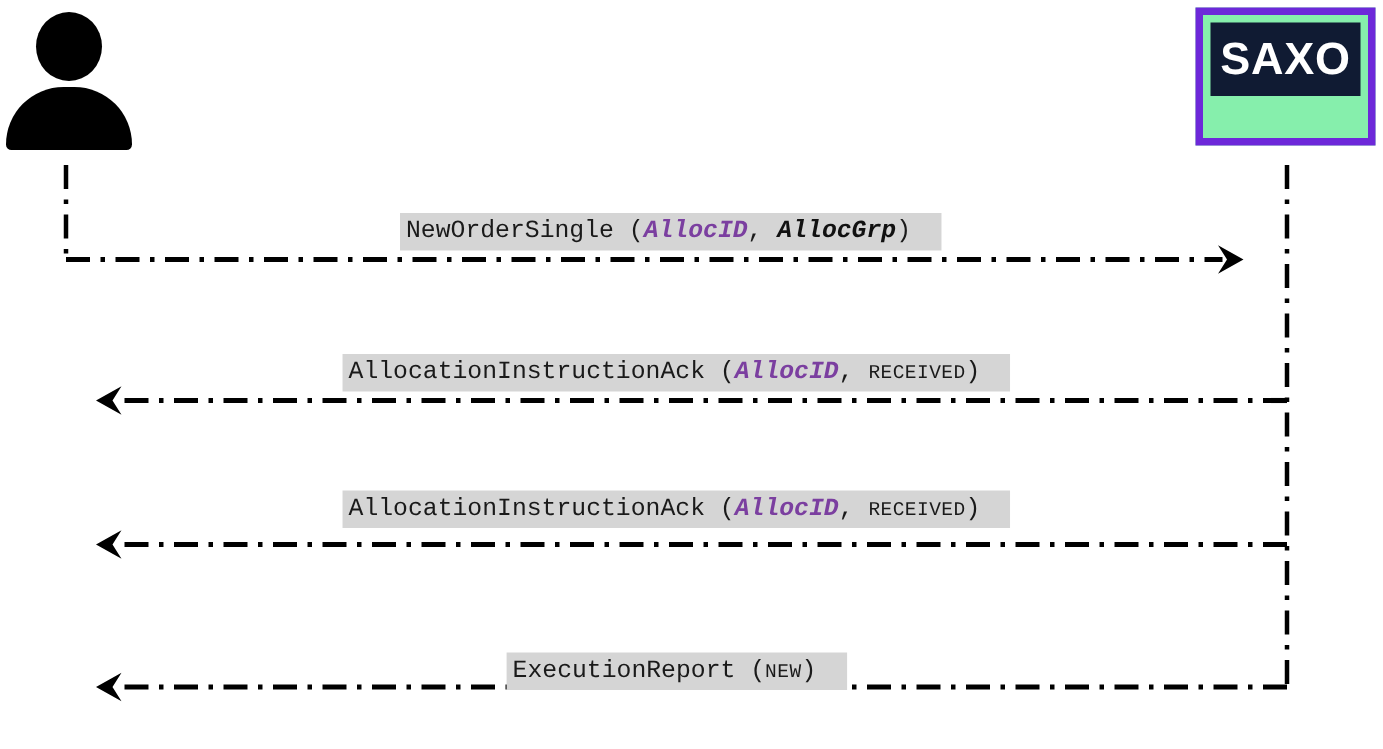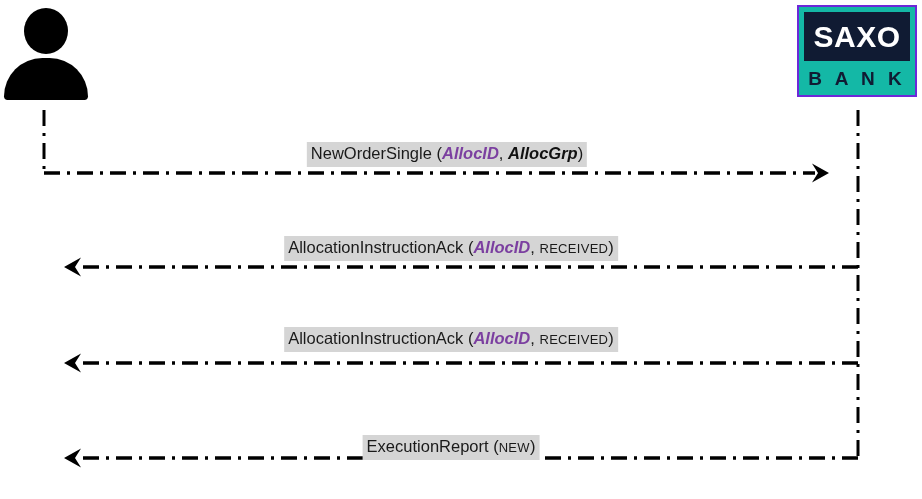--- a/index.html
+++ b/index.html
@@ -45,22 +45,22 @@
     border-radius: 42px 42px 4px 4px;
   }
 
   
   .logo {
     position: absolute;
     left: 797px;
     top: 5px;
     width: 120px;
     height: 92px;
-    background: #14b8a6;
-    border: 2px solid #6d28d9;
+    background: #86efac;
+    border: 5px solid #6d28d9;
     box-sizing: border-box;
   }
   .logo-top {
     position: absolute;
     left: 5px;
     top: 5px;
     right: 5px;
     height: 49px;
     background: #101b33;
     display: flex;
@@ -98,24 +98,24 @@
     left: 0;
     top: 0;
     overflow: visible;
   }
 
   .msg-label {
     position: absolute;
     white-space: nowrap;
     background: #d5d5d5;
     color: #1a1a1a;
-    font-family: Liberation Sans, sans-serif;
+    font-family: Liberation Mono, monospace;
     font-size: 16.5px;
     line-height: 1.32;
-    padding: 1px 4px 2px 4px;
+    padding: 1px 20px 2px 4px;
     transform: translateX(-50%);
   }
   .msg-label .tok-purple {
     color: #7b3fa0;
     font-weight: bold;
     font-style: italic;
   }
   .msg-label .tok-bold {
     color: #111111;
     font-weight: bold;
@@ -132,23 +132,20 @@
 <div id="canvas">
 
   <div class="actor">
     <div class="actor-head"></div>
     <div class="actor-body"></div>
   </div>
 
   <div class="logo">
     <div class="logo-top">
       <span>SAXO</span>
-    </div>
-    <div class="logo-bottom">
-      <span>B A N K</span>
     </div>
   </div>
 
   <svg id="wire-layer" class="msg-svg" width="922" height="499">
       <line x1="44" y1="110" x2="44" y2="175" stroke="#000000" stroke-width="3" stroke-dasharray="16 7 3 7" stroke-linecap="butt"></line>
       <line x1="858" y1="110" x2="858" y2="459" stroke="#000000" stroke-width="3" stroke-dasharray="16 7 3 7" stroke-linecap="butt"></line>
       <g>
         <line x1="44" y1="173" x2="815" y2="173" stroke="#000000" stroke-width="3.4" stroke-dasharray="16 7 3 7" stroke-linecap="butt"></line>
         <polygon points="829,173 812,163.5 818,173 812,182.5" fill="#000000"></polygon>
       </g>

